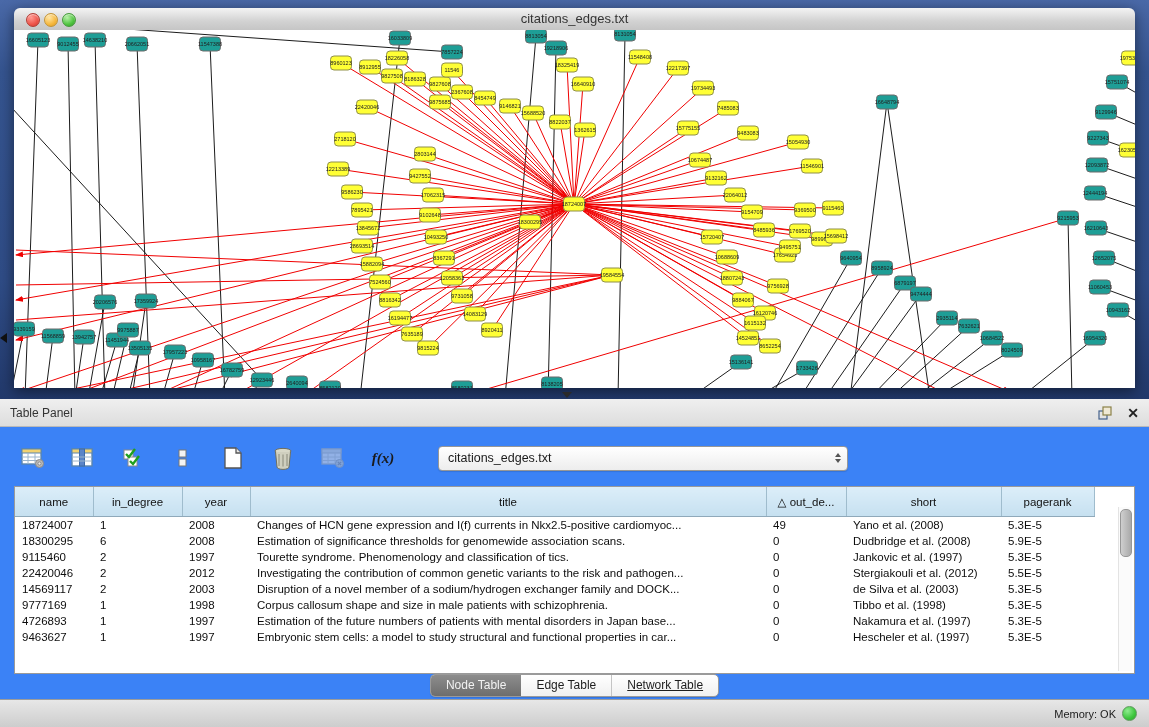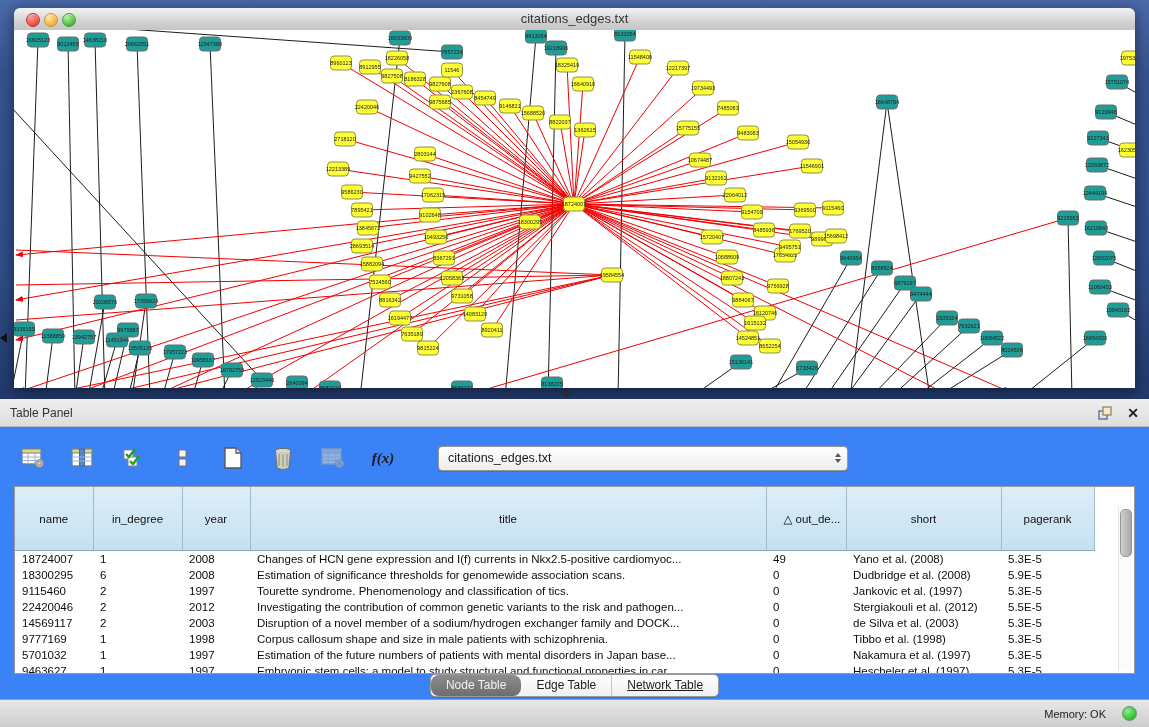--- a/index.html
+++ b/index.html
@@ -44,38 +44,38 @@
   .combo-arrows i{width:0;height:0;border-left:3.5px solid transparent;border-right:3.5px solid transparent;display:block;}
   .combo-arrows .up{border-bottom:4px solid #555;}
   .combo-arrows .dn{border-top:4px solid #555;}
   
   .table-wrap{position:absolute;top:87px;left:14px;width:1119px;height:186px;background:#fff;
     border:1px solid #9a9a9a;overflow:hidden;}
   table{border-collapse:collapse;table-layout:fixed;width:1079px;font-size:11.5px;}
   col.c0{width:78px}col.c1{width:89px}col.c2{width:68px}col.c3{width:516px}
   col.c4{width:80px}col.c5{width:155px}col.c6{width:93px}
   th{height:29px;background:linear-gradient(#dceef9,#c6e0f0);border-right:1px solid #9fbccd;
-    border-bottom:1px solid #8fa9ba;font-weight:normal;text-align:center;padding:17px;color:#111;
+    border-bottom:1px solid #8fa9ba;font-weight:normal;text-align:center;padding:0;color:#111;
     overflow:hidden;white-space:nowrap;}
   td{height:16px;padding:0 2px 0 7px;white-space:nowrap;overflow:hidden;color:#0d0d0d;}
   .vscroll{position:absolute;right:2px;top:20px;bottom:2px;width:13px;background:#fbfbfb;border-left:1px solid #e3e3e3;}
   .vthumb{position:absolute;top:2px;left:1px;width:10px;height:46px;border-radius:5px;
     background:linear-gradient(90deg,#cfcfcf,#a9a9a9);border:1px solid #979797;}
   
   .tabs-row{position:absolute;top:275px;left:0;width:100%;display:flex;justify-content:center;}
   .seg{display:flex;border:1px solid #9a9a9a;border-radius:5px;overflow:hidden;height:21px;
     background:linear-gradient(#ffffff,#f0f0f0);box-shadow:0 1px 1px rgba(0,0,0,.12);}
   .seg button{font-size:12px;padding:0 15px;border:none;background:transparent;color:#1d1d1d;
     height:21px;font-family:inherit;line-height:21px;cursor:default;}
-  .seg button.selected{background:linear-gradient(#8d8d8d,#6d6d6d);color:#f2f2f2;border-radius:8px;}
+  .seg button.selected{background:linear-gradient(#8d8d8d,#6d6d6d);color:#f2f2f2;}
   .seg button.div-left{border-left:1px solid #c4c4c4;text-decoration:underline;}
   
   .statusbar{position:absolute;bottom:0;height:27px;left:0;right:0;border-top:1px solid #9c9c9c;
     background:linear-gradient(#e7e7e7,#cdcdcd);display:flex;align-items:center;
-    justify-content:flex-end;padding-right:12px;font-size:11px;color:#1c1c1c;gap:16px;margin-top:45px;}
+    justify-content:flex-end;padding-right:12px;font-size:11px;color:#1c1c1c;gap:6px;margin-top:45px;}
   .mem-dot{width:13px;height:13px;border-radius:50%;border:1px solid #5d995d;
     background:radial-gradient(circle at 35% 30%,#8fec8f,#3cc63c 60%,#2da32d);}
 </style>
 </head>
 <body>
 
 <div class="desktop">
   <div class="net-window">
     <div class="titlebar">
       <span class="tl red"></span>
@@ -863,21 +863,21 @@
           <tr>
             <td>9777169</td>
             <td>1</td>
             <td>1998</td>
             <td>Corpus callosum shape and size in male patients with schizophrenia.</td>
             <td>0</td>
             <td>Tibbo et al. (1998)</td>
             <td>5.3E-5</td>
           </tr>
           <tr>
-            <td>5701032</td>
+            <td>4726893</td>
             <td>1</td>
             <td>1997</td>
             <td>Estimation of the future numbers of patients with mental disorders in Japan base...</td>
             <td>0</td>
             <td>Nakamura et al. (1997)</td>
             <td>5.3E-5</td>
           </tr>
           <tr>
             <td>9463627</td>
             <td>1</td>

